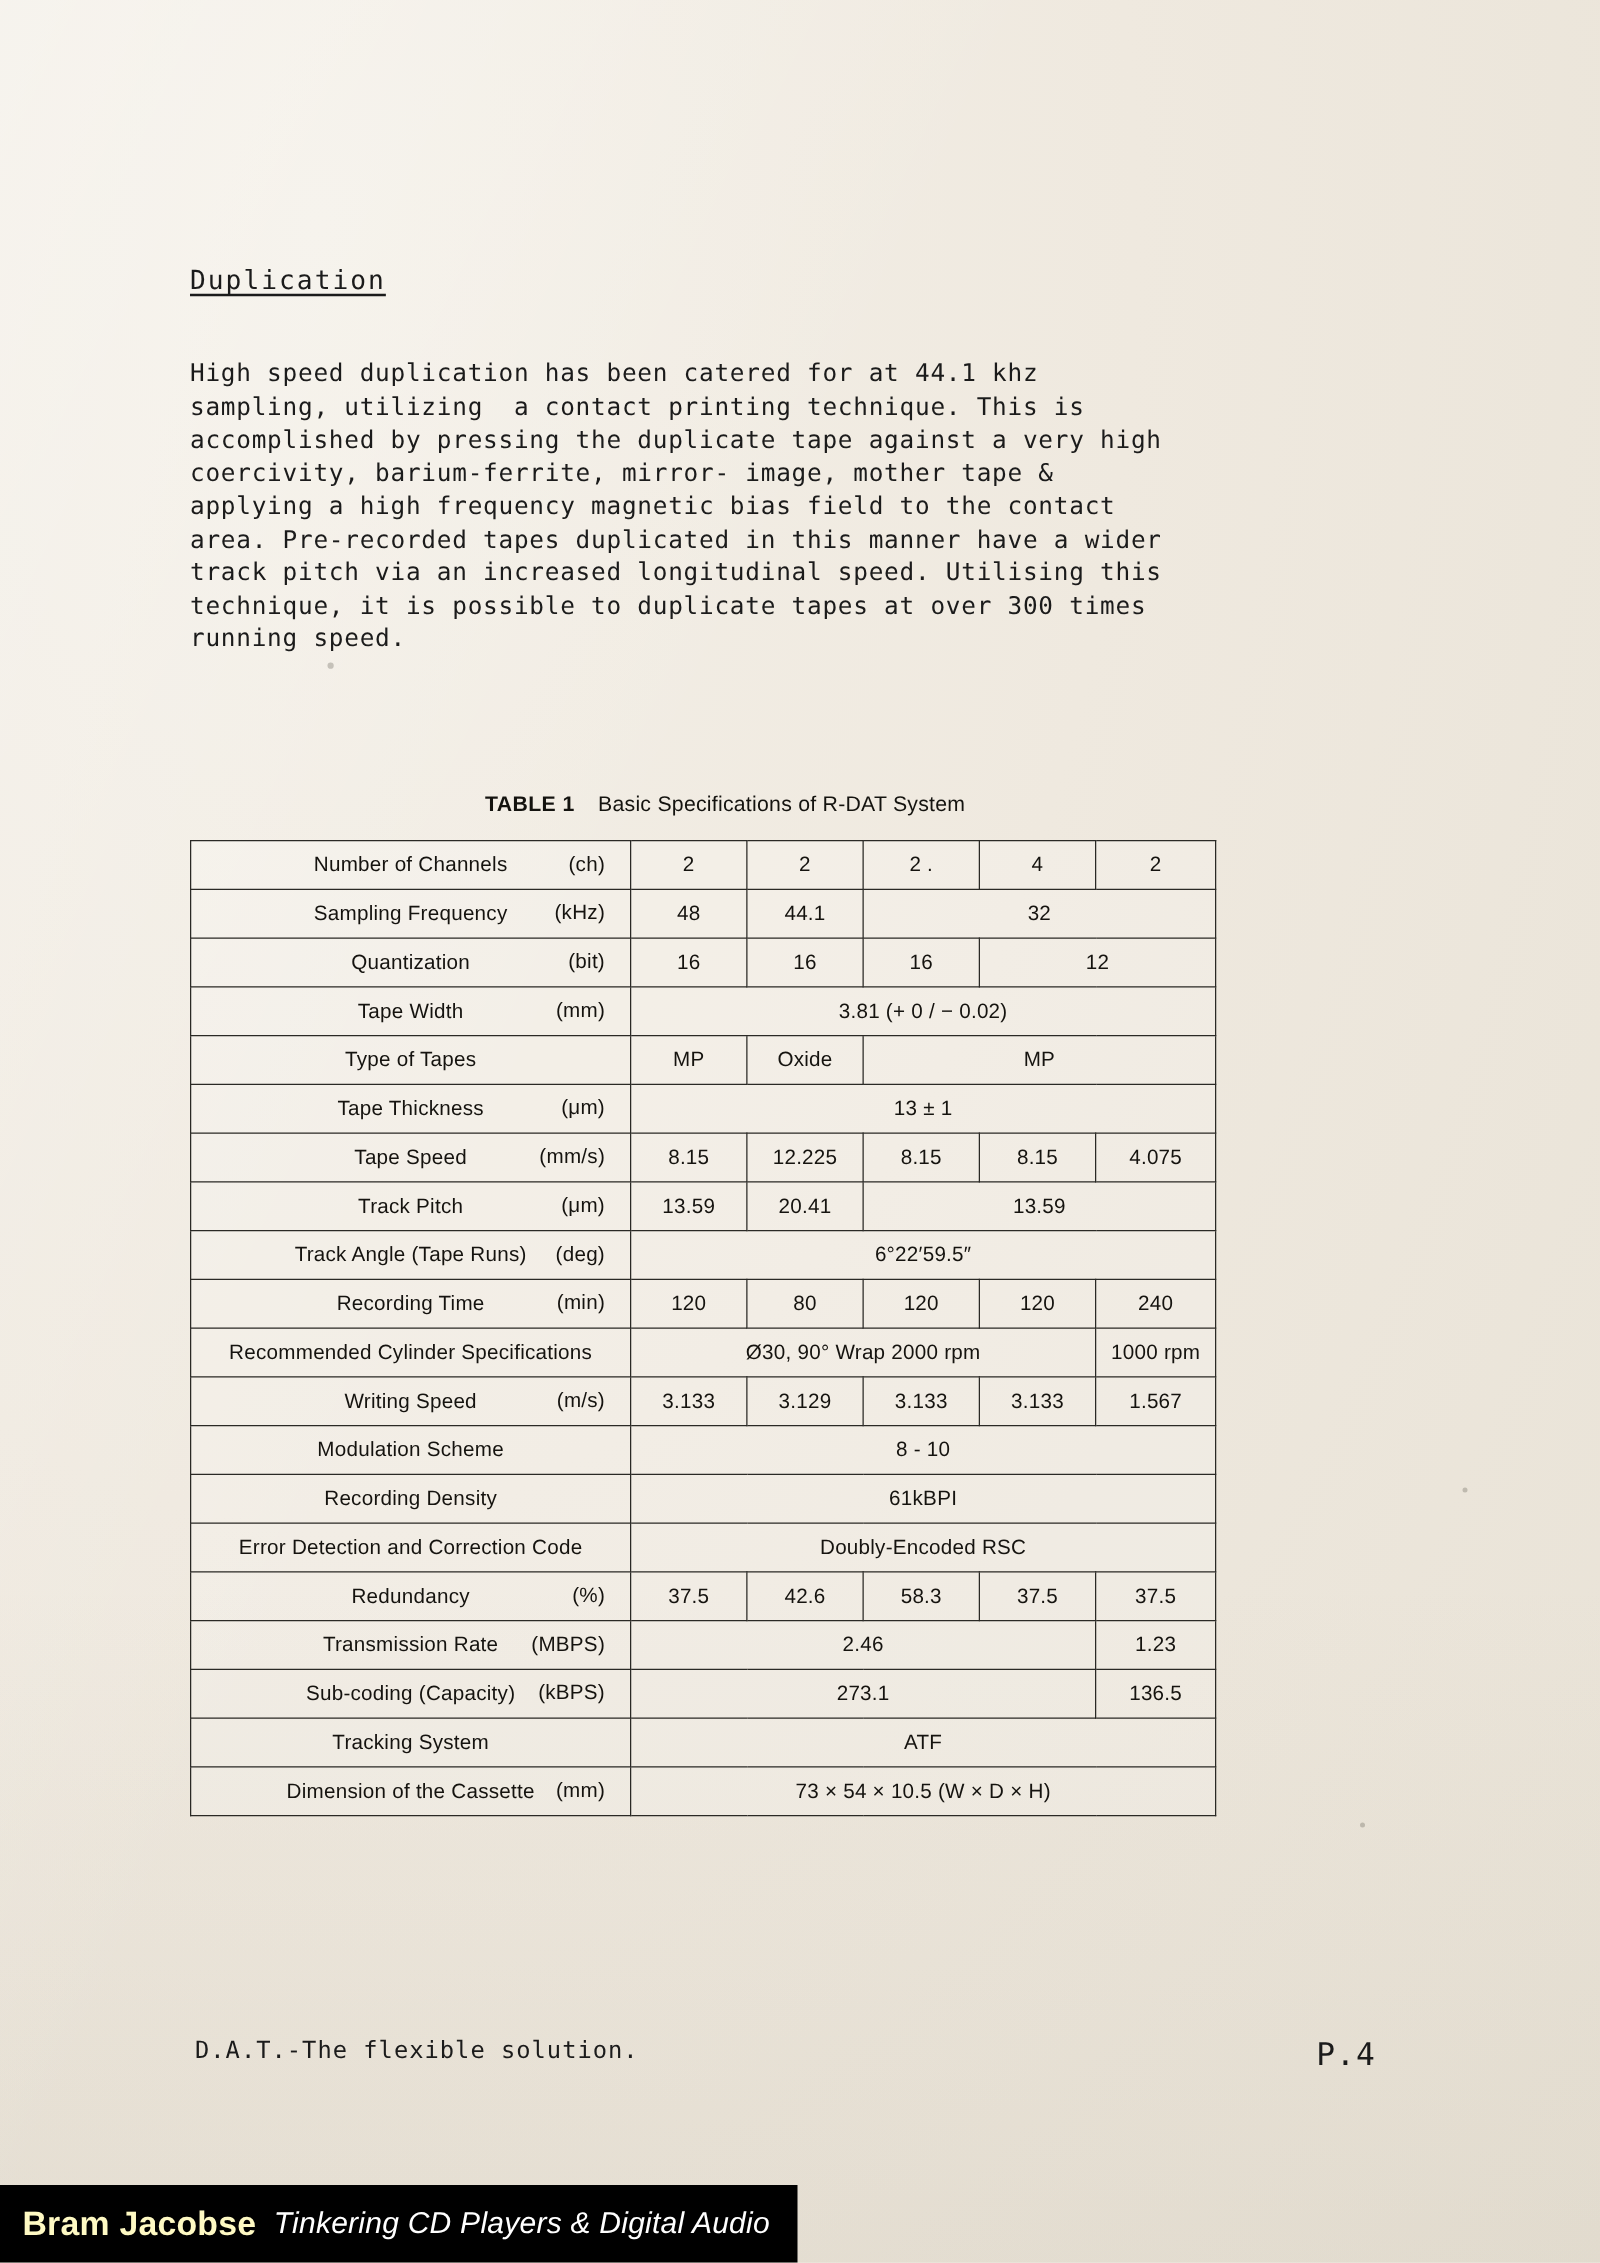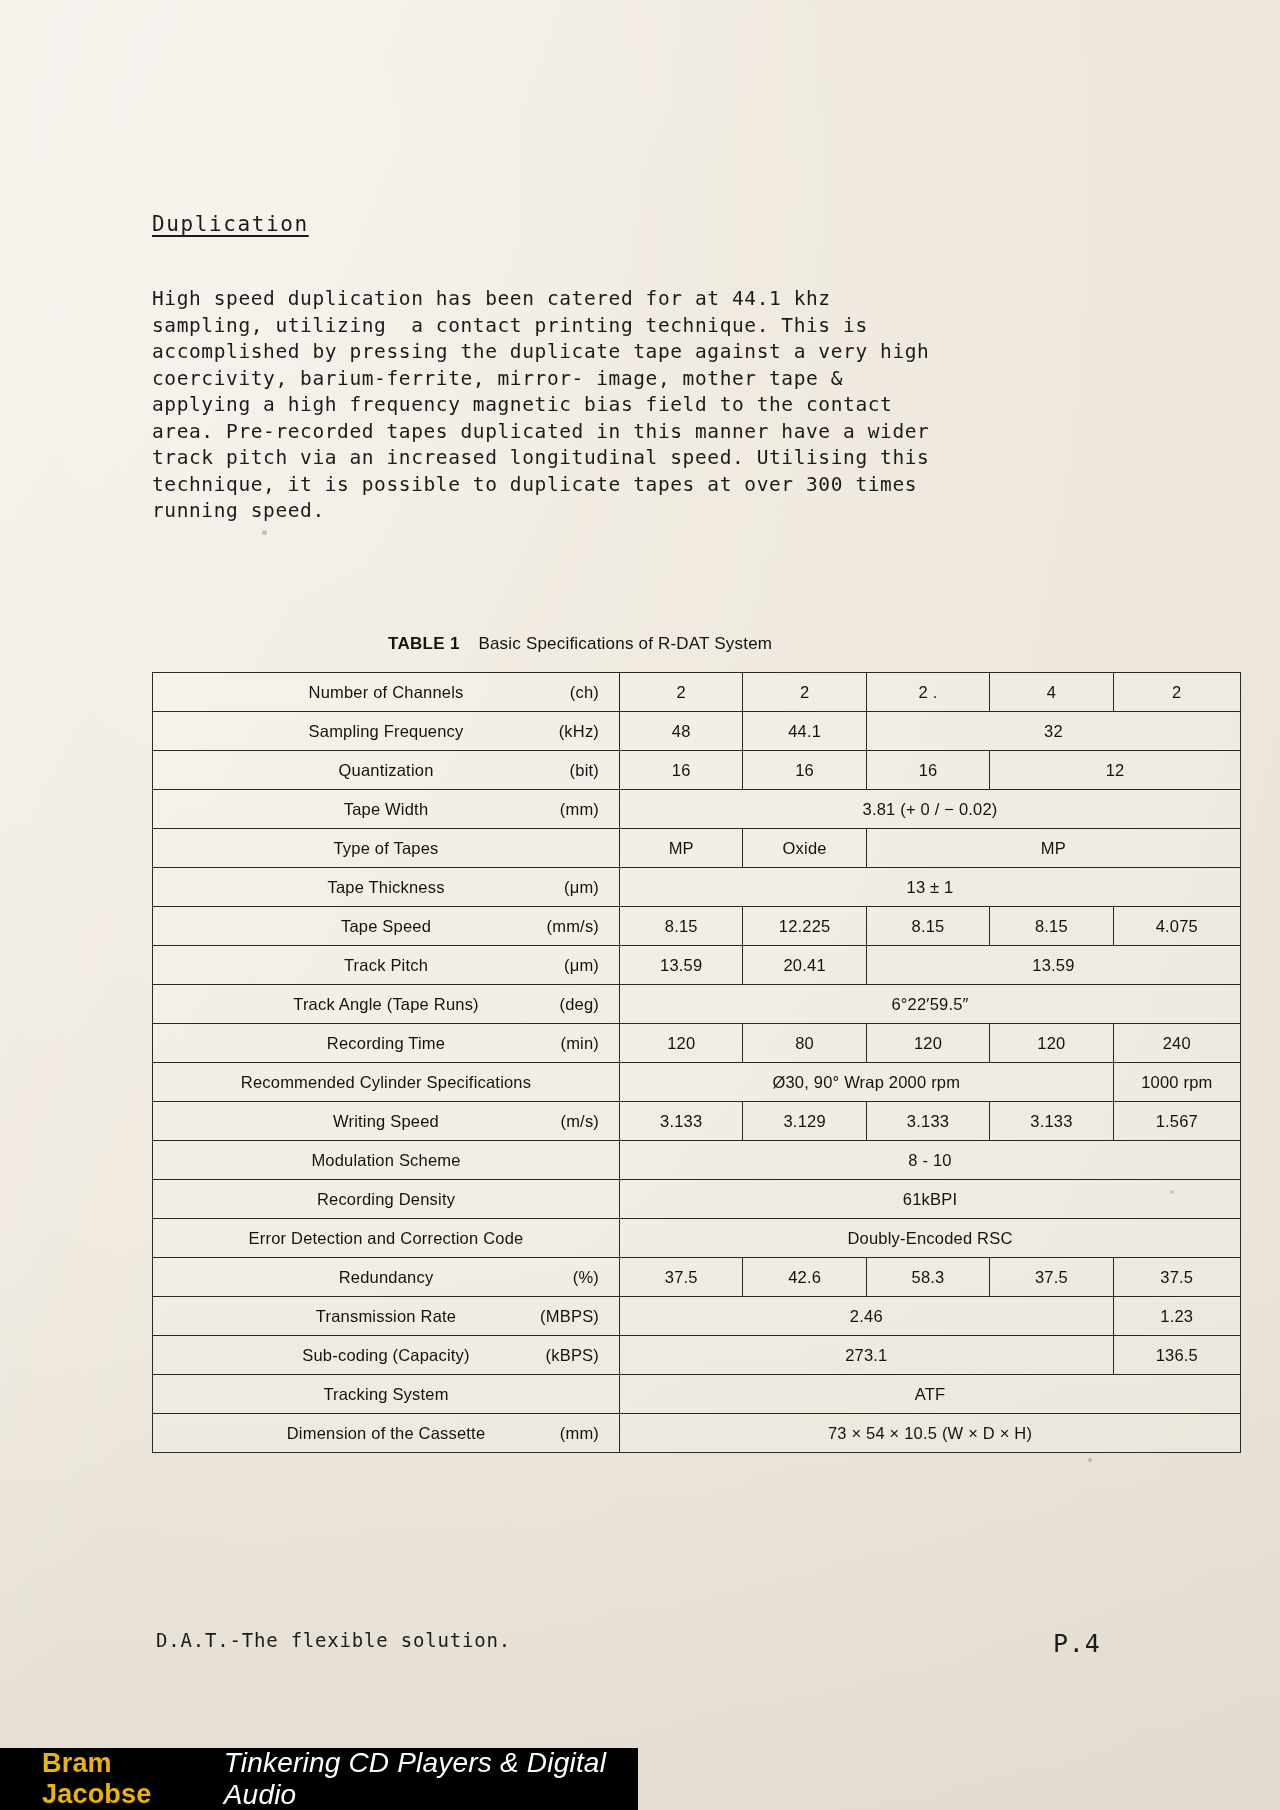--- a/index.html
+++ b/index.html
@@ -68,21 +68,21 @@
   }
   #table-caption .caption-text {
     margin-left: 14px;
     letter-spacing: 0.2px;
   }
 
   #spec-table-wrap {
     position: absolute;
     left: 152px;
     top: 672px;
-    width: 1089px;
+    width: 819px;
   }
   table.spec {
     border-collapse: collapse;
     width: 100%;
     table-layout: fixed;
     font-size: 16.5px;
     color: #15130f;
     background: rgba(255,255,255,0.20);
   }
   table.spec td {
@@ -136,29 +136,28 @@
     bottom: 0;
     height: 62px;
     width: 638px;
     background: #000000;
     display: flex;
     align-items: center;
     padding-left: 18px;
     box-sizing: border-box;
   }
   #watermark .wm-name {
-    color: #eab308;
+    color: #fef9c3;
     font-size: 27px;
     font-weight: bold;
     letter-spacing: 0.2px;
-    margin-left: 24px;
   }
   #watermark .wm-tag {
     color: #ffffff;
-    font-size: 28px;
+    font-size: 24px;
     font-style: italic;
     margin-left: 14px;
     letter-spacing: 0.2px;
   }
 
   
   .speck {
     position: absolute;
     background: rgba(90,85,75,0.30);
     border-radius: 50%;

